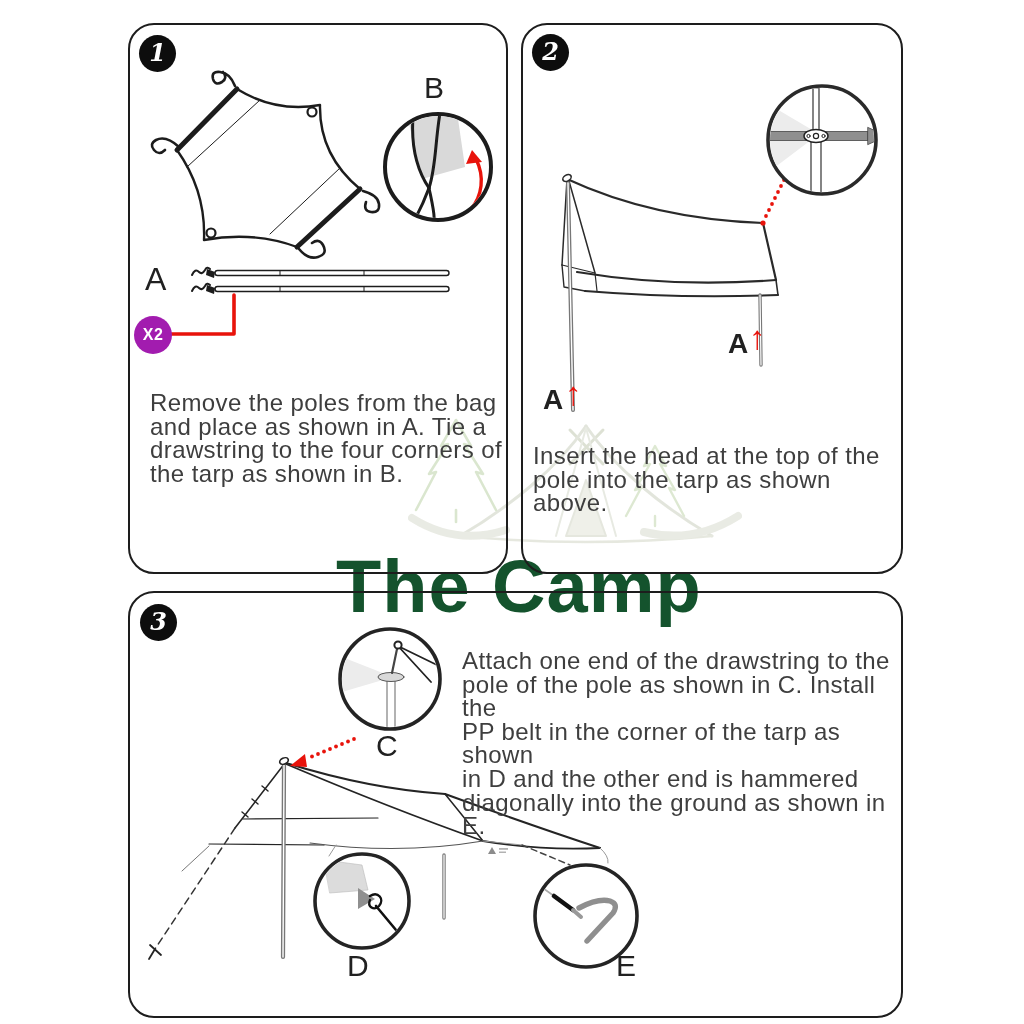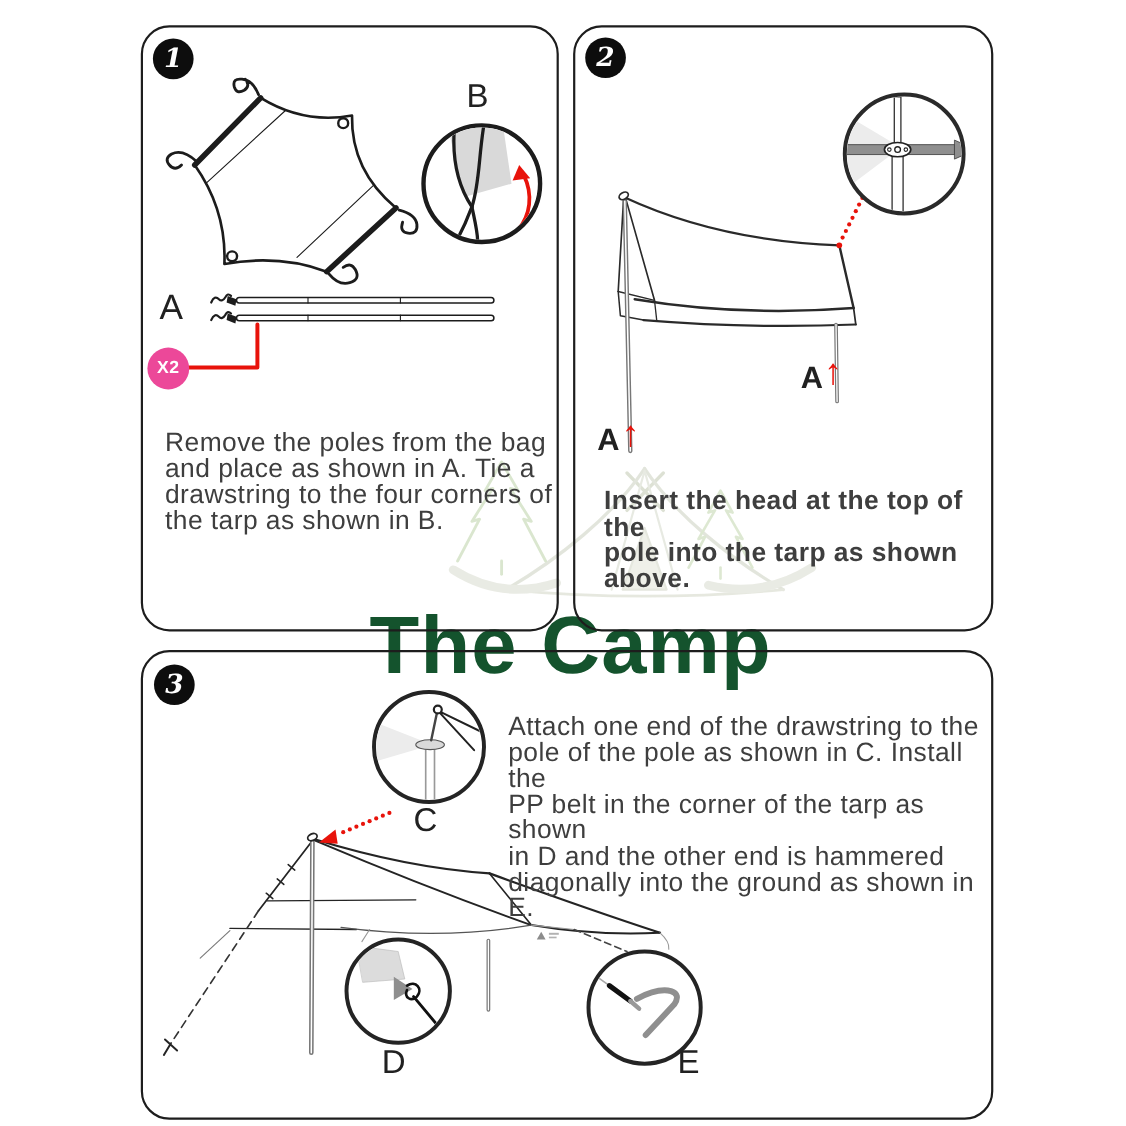--- a/index.html
+++ b/index.html
@@ -20,21 +20,21 @@
   
   .badge{position:absolute;width:37px;height:37px;border-radius:50%;background:#0d0d0d;
          display:flex;align-items:center;justify-content:center;}
   .badge-num{color:#fff;font-family:"DejaVu Serif",serif;font-style:italic;
              font-weight:bold;font-size:24px;transform:translateY(-1px);}
   
   .letter{position:absolute;color:#212121;font-size:30px;line-height:1;}
   .letter.bold{font-weight:bold;font-size:28px;}
   .up-arrow{position:absolute;color:#e8130b;font-size:33px;line-height:1;font-weight:600;}
   
-  .x2{position:absolute;width:38px;height:38px;border-radius:50%;background:#ec4899;
+  .x2{position:absolute;width:38px;height:38px;border-radius:50%;background:#a21caf;
       display:flex;align-items:center;justify-content:center;color:#fff;
       font-weight:bold;font-size:16px;letter-spacing:.5px;}
   
   .caption{position:absolute;color:#3e3e3e;font-size:24px;line-height:23.6px;
            letter-spacing:.4px;}
 </style>
 </head>
 <body>
 
 <div class="page">
@@ -170,21 +170,21 @@
         </g>
       </g>
     </svg>
     <div class="badge" style="left:9px;top:9px;">
       <span class="badge-num">2</span>
     </div>
     <div class="letter bold" style="left:20px;top:361px;">A</div>
     <div class="up-arrow" style="left:42px;top:352px;">↑</div>
     <div class="letter bold" style="left:205px;top:305px;">A</div>
     <div class="up-arrow" style="left:226px;top:296px;">↑</div>
-    <div class="caption" style="left:26px;top:419px;width:368px;font-weight:bold;">
+    <div class="caption" style="left:10px;top:419px;width:368px;">
       <div>Insert the head at the top of the</div>
       <div>pole into the tarp as shown above.</div>
     </div>
   </section>
 
   <section class="panel" id="panel3">
     <svg class="art" width="775" height="427" viewBox="0 0 775 427">
       <g fill="none" stroke="#242424" stroke-linecap="round" stroke-linejoin="round">
 
         <path d="M156,170 Q240,196 315,201" stroke-width="2"></path>

